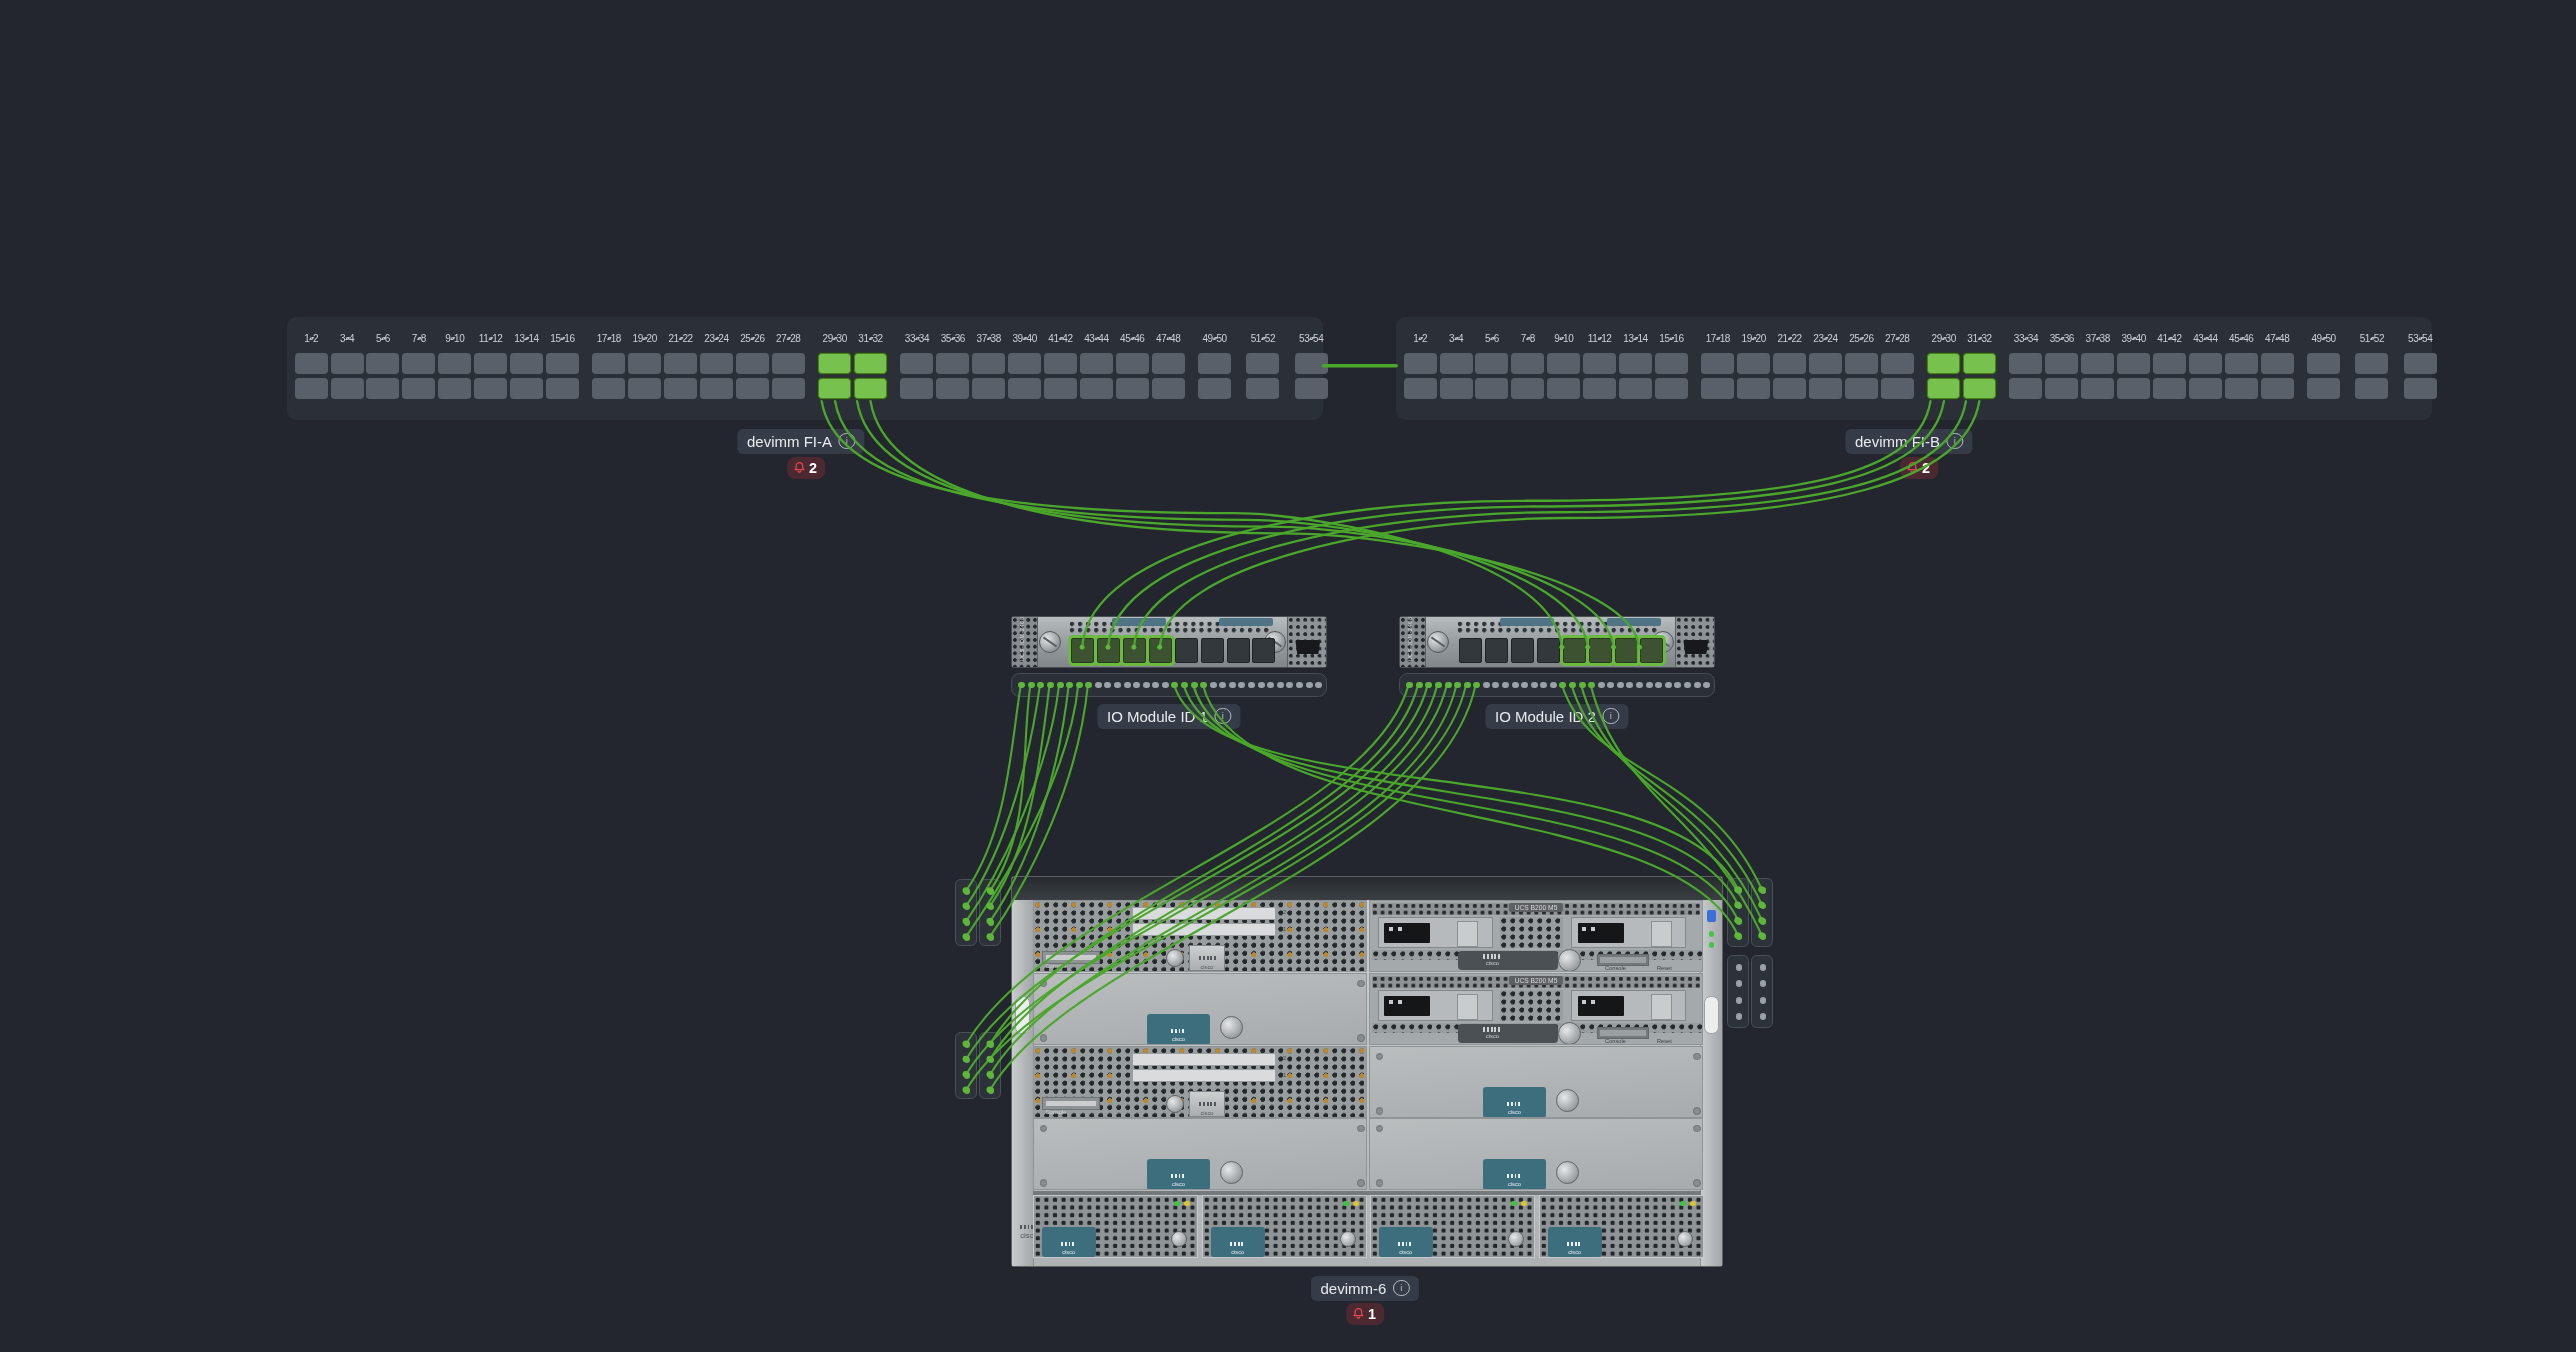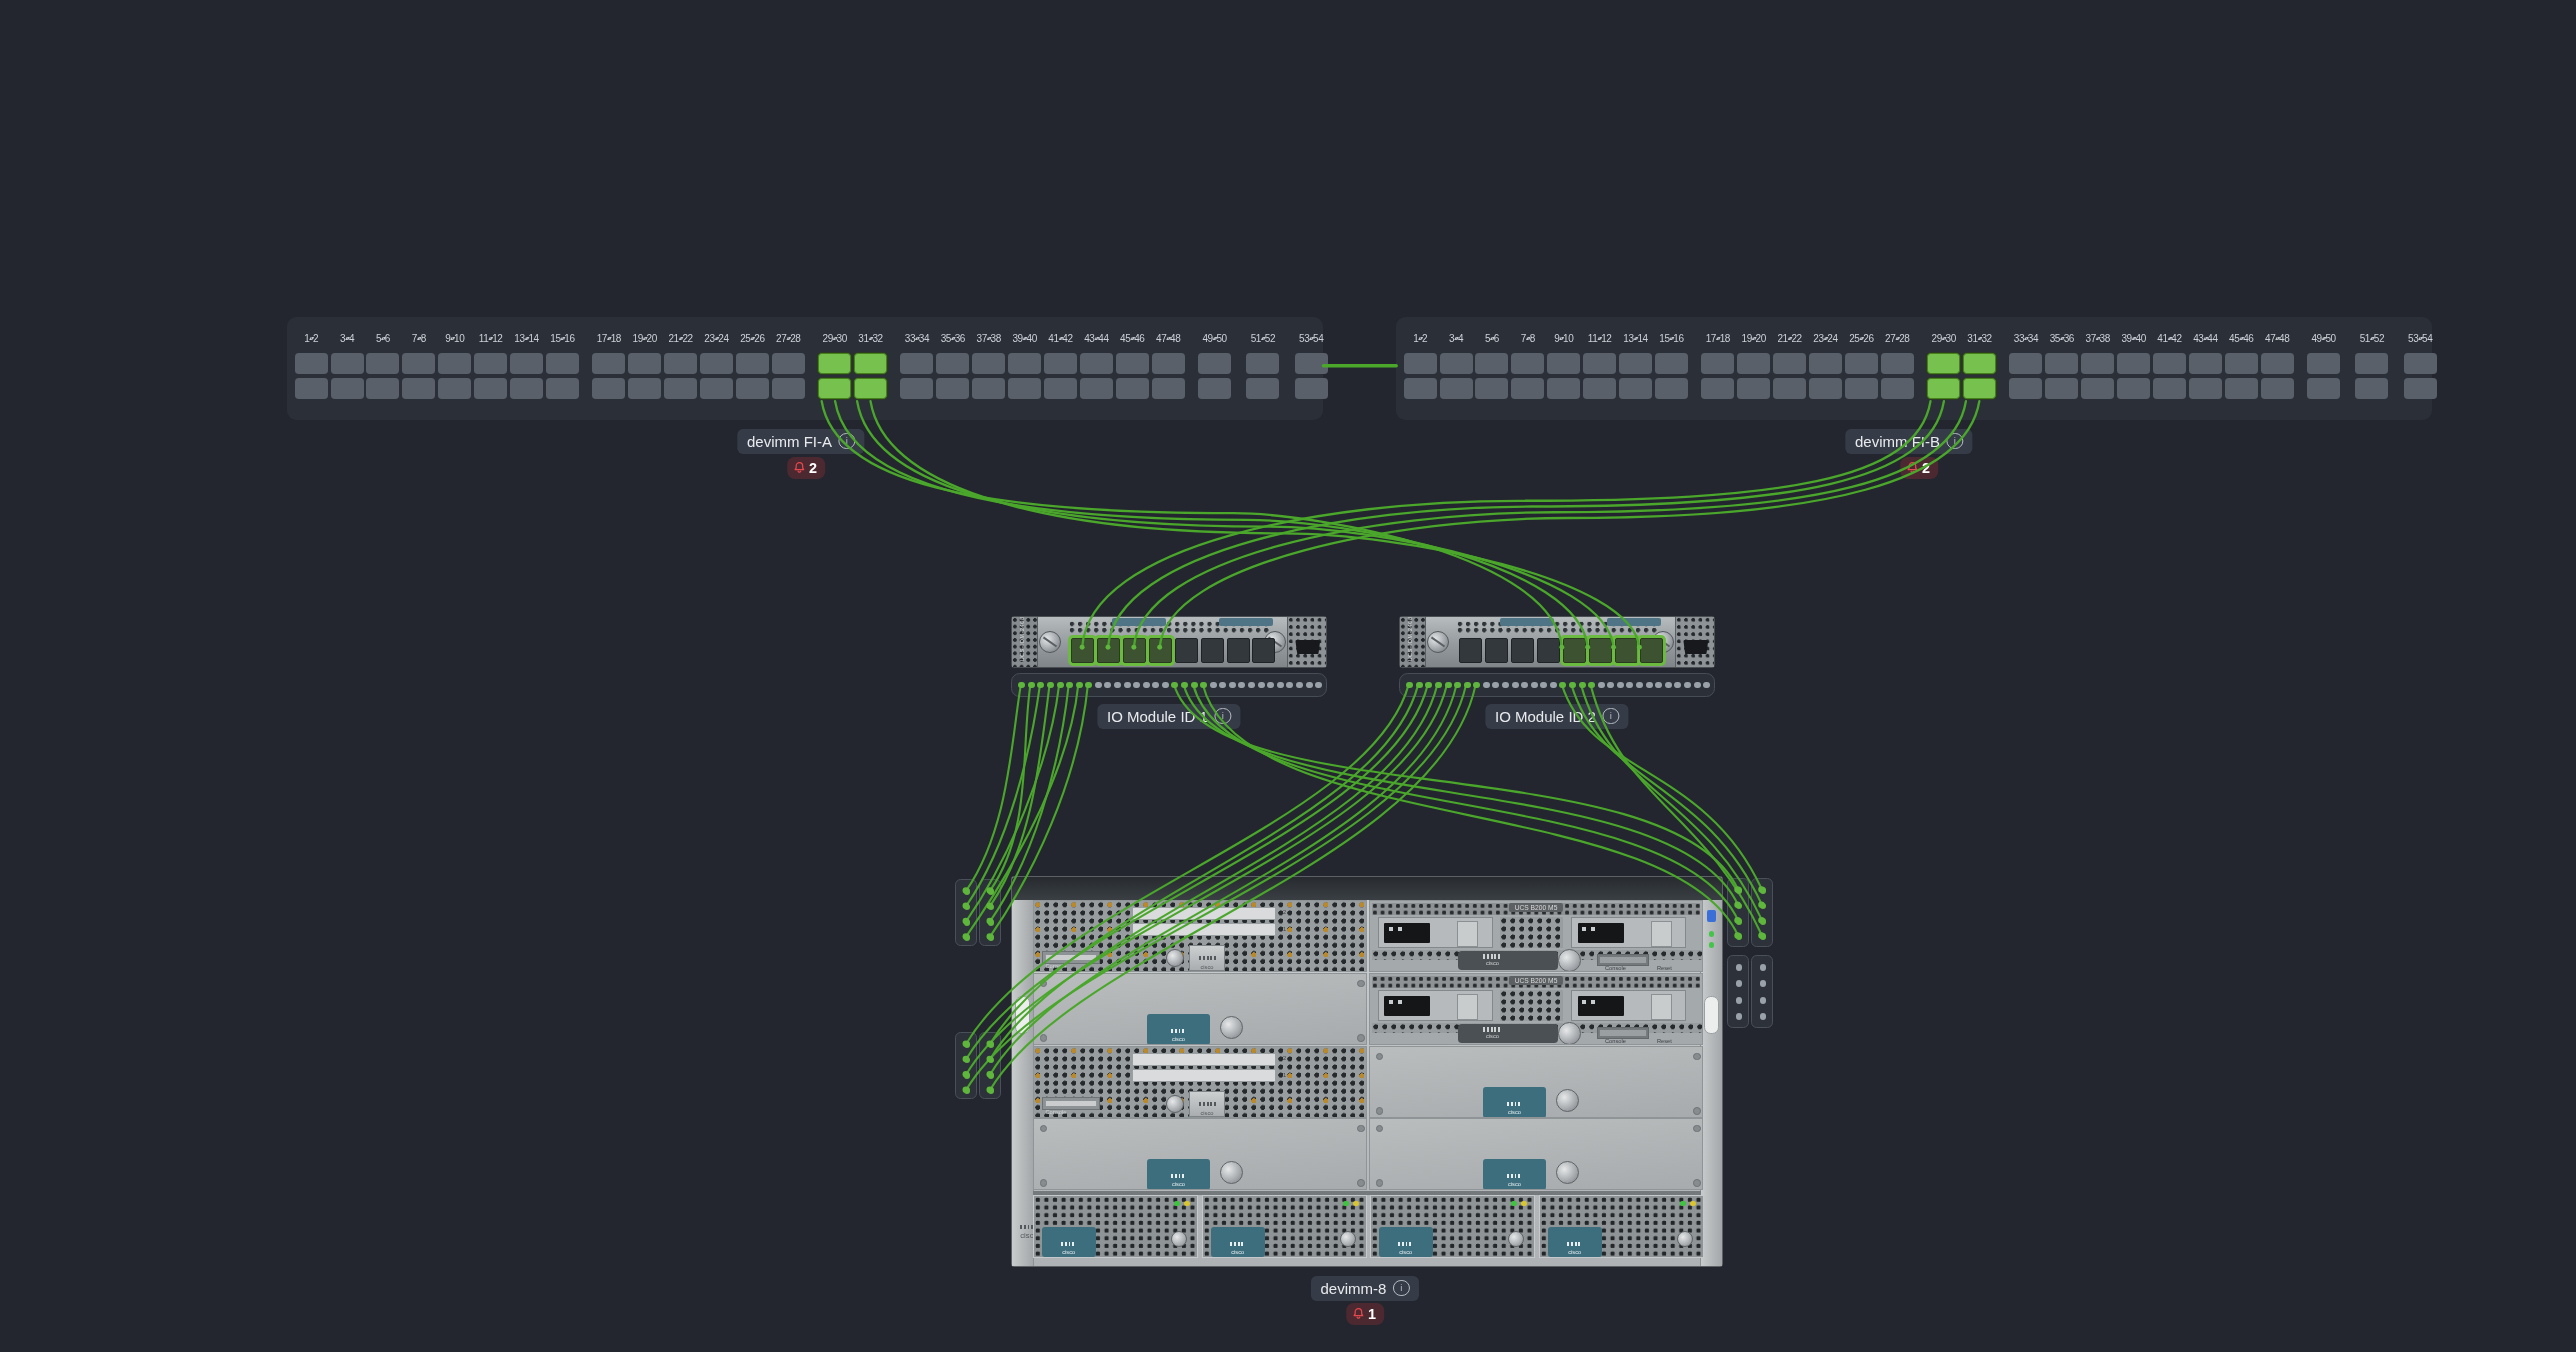--- a/index.html
+++ b/index.html
@@ -744,21 +744,21 @@
       </div>
       <div class="cbox" style="left: 1751px; top: 955px; height: 73px;">
         <span class="sdot off" style="left: 7.7px; top: 8.1px;"></span>
         <span class="sdot off" style="left: 7.7px; top: 24.4px;"></span>
         <span class="sdot off" style="left: 7.7px; top: 41px;"></span>
         <span class="sdot off" style="left: 7.7px; top: 57px;"></span>
       </div>
     </div>
 
   <div class="pill" style="left:1365px;top:1276px">
-    <span>devimm-8</span>
+    <span>devimm-6</span>
     <span class="info-i">i</span>
   </div>
   <div class="badge" style="left:1365px;top:1303px">
     <svg width="12.4" height="13.4" viewBox="0 0 16 16">
         <path d="M8 1.5a4.2 4.2 0 0 0-4.2 4.2v2.6L2.5 10.5h11L12.2 8.3V5.7A4.2 4.2 0 0 0 8 1.5z" fill="none" stroke="#e5484d" stroke-width="1.6" stroke-linejoin="round"></path>
         <path d="M6.3 12.6a1.8 1.8 0 0 0 3.4 0" fill="none" stroke="#e5484d" stroke-width="1.6" stroke-linecap="round"></path>
       </svg>
     <span>1</span>
   </div>
 

